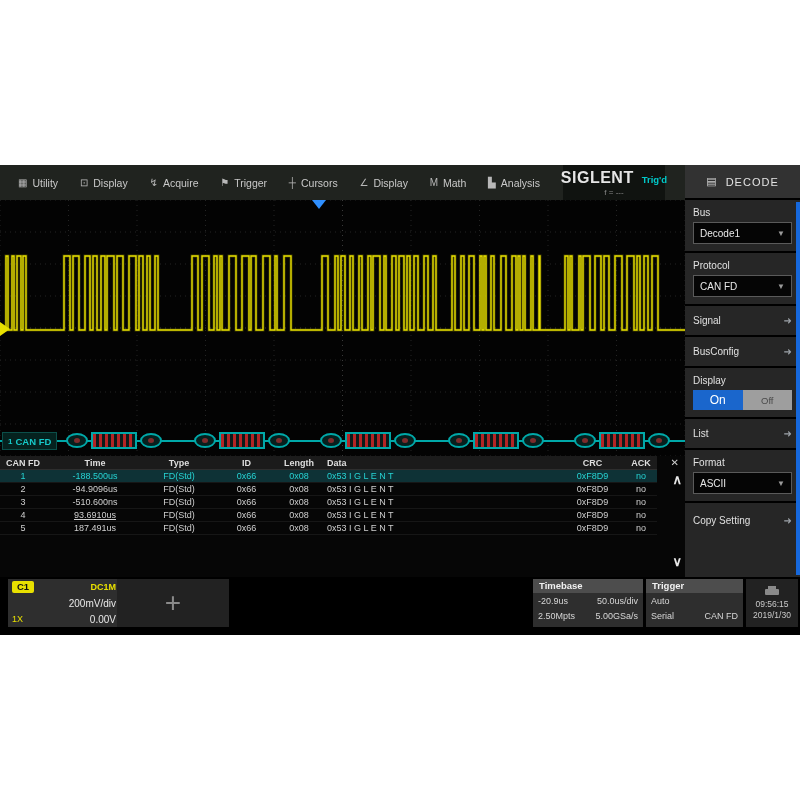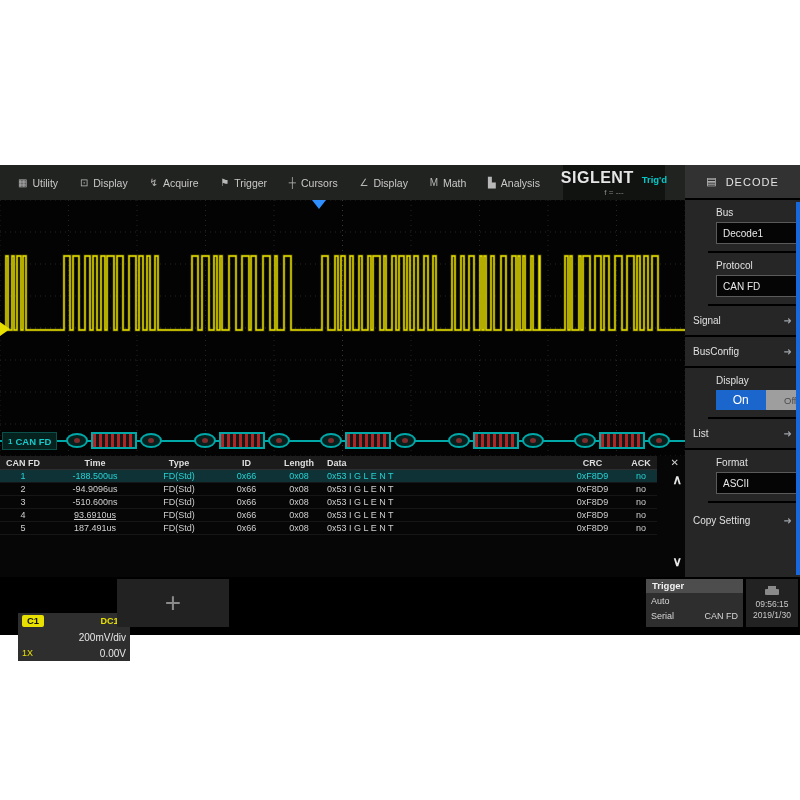--- a/index.html
+++ b/index.html
@@ -47,34 +47,34 @@
   .dt-side { position:absolute; right:0; top:0; width:28px; height:121px; }
   .dt-close { position:absolute; right:6px; top:1px; color:#cfcfcf; font-size:10px; line-height:12px; }
   .dt-up { position:absolute; right:3px; top:16px; color:#e8e8e8; font-size:13px; font-weight:bold; }
   .dt-down { position:absolute; right:3px; top:98px; color:#e8e8e8; font-size:13px; font-weight:bold; }
 
   
   .sidebar { position:absolute; left:685px; top:0; width:115px; height:412px; background:#262626; }
   .sb-header { height:35px; background:#323232; display:flex; align-items:center; justify-content:center; gap:8px; color:#e3e3e3; font-size:11px; letter-spacing:1px; border-bottom:2px solid #000; }
   .sb-header .sb-icon { font-size:11px; color:#cfcfcf; }
   .sb-scroll { position:absolute; right:0; top:37px; width:4px; height:373px; background:#1668dc; }
-  .sb-section { padding:5px 8px 7px 8px; border-bottom:2px solid #000;margin-left:23px; }
+  .sb-section { padding:5px 8px 7px 8px; border-bottom:2px solid #000; }
   .sb-label { color:#e0e0e0; font-size:10px; margin:2px 0 4px 0; }
   .sb-select { height:22px; background:#050505; border:1px solid #5a5a5a; color:#e8e8e8; font-size:10px; display:flex; align-items:center; justify-content:space-between; padding:0 6px; width:99px; }
   .sb-select .chev { color:#9a9a9a; font-size:8px; }
   .sb-navrow { display:flex; align-items:center; justify-content:space-between; color:#e0e0e0; font-size:10px; padding:9px 8px; border-bottom:2px solid #000; }
   .sb-arrow { color:#9aa0a6; font-size:10px; }
   .sb-toggle { display:flex; width:99px; height:20px; margin-top:3px; }
   .sb-toggle .on { width:50%; background:#1a66cc; color:#fff; font-size:12px; display:flex; align-items:center; justify-content:center; }
   .sb-toggle .off { width:50%; background:#9e9e9e; color:#4a4a4a; font-size:9.5px; display:flex; align-items:center; justify-content:center; }
 
   
   .bottombar { position:absolute; left:0; top:412px; width:800px; height:53px; background:#000; }
   .bb-box { position:absolute; top:2px; height:48px; background:#2e2e2e; }
-  .ch-box { left:18px; width:112px; padding:2px 4px; display:flex; flex-direction:column; justify-content:space-between;margin-top:34px; }
+  .ch-box { left:8px; width:112px; padding:2px 4px; display:flex; flex-direction:column; justify-content:space-between; }
   .ch-r1 { display:flex; justify-content:space-between; align-items:center; }
   .ch-badge { background:#e8e000; color:#111; font-size:9.5px; font-weight:bold; padding:0 5px; border-radius:2px; line-height:12px; }
   .ch-coupling { color:#e8e000; font-size:9px; font-weight:bold; }
   .ch-scale { color:#e8e8e8; font-size:10px; text-align:right; }
   .ch-r3 { display:flex; justify-content:space-between; }
   .ch-probe { color:#e8e000; font-size:9px; }
   .ch-offset { color:#e8e8e8; font-size:10px; }
   .add-box { left:117px; width:112px; background:#222; display:flex; align-items:center; justify-content:center; }
   .add-plus { color:#8a8a8a; font-size:28px; font-weight:200; line-height:28px; }
   .info-box { padding:0; overflow:hidden; }
@@ -344,20 +344,33 @@
         <div class="ch-r3">
           <span class="ch-probe">1X</span>
           <span class="ch-offset">0.00V</span>
         </div>
       </div>
 
       <div class="bb-box add-box">
         <span class="add-plus">+</span>
       </div>
 
+      <div class="bb-box info-box tb-box">
+        <div class="ib-title">Timebase</div>
+        <div class="ib-rows">
+          <div class="ib-row">
+            <span>-20.9us</span>
+            <span>50.0us/div</span>
+          </div>
+          <div class="ib-row">
+            <span>2.50Mpts</span>
+            <span>5.00GSa/s</span>
+          </div>
+        </div>
+      </div>
 
       <div class="bb-box info-box trg-box">
         <div class="ib-title">Trigger</div>
         <div class="ib-rows">
           <div class="ib-row">
             <span>Auto</span>
           </div>
           <div class="ib-row">
             <span>Serial</span>
             <span>CAN FD</span>

